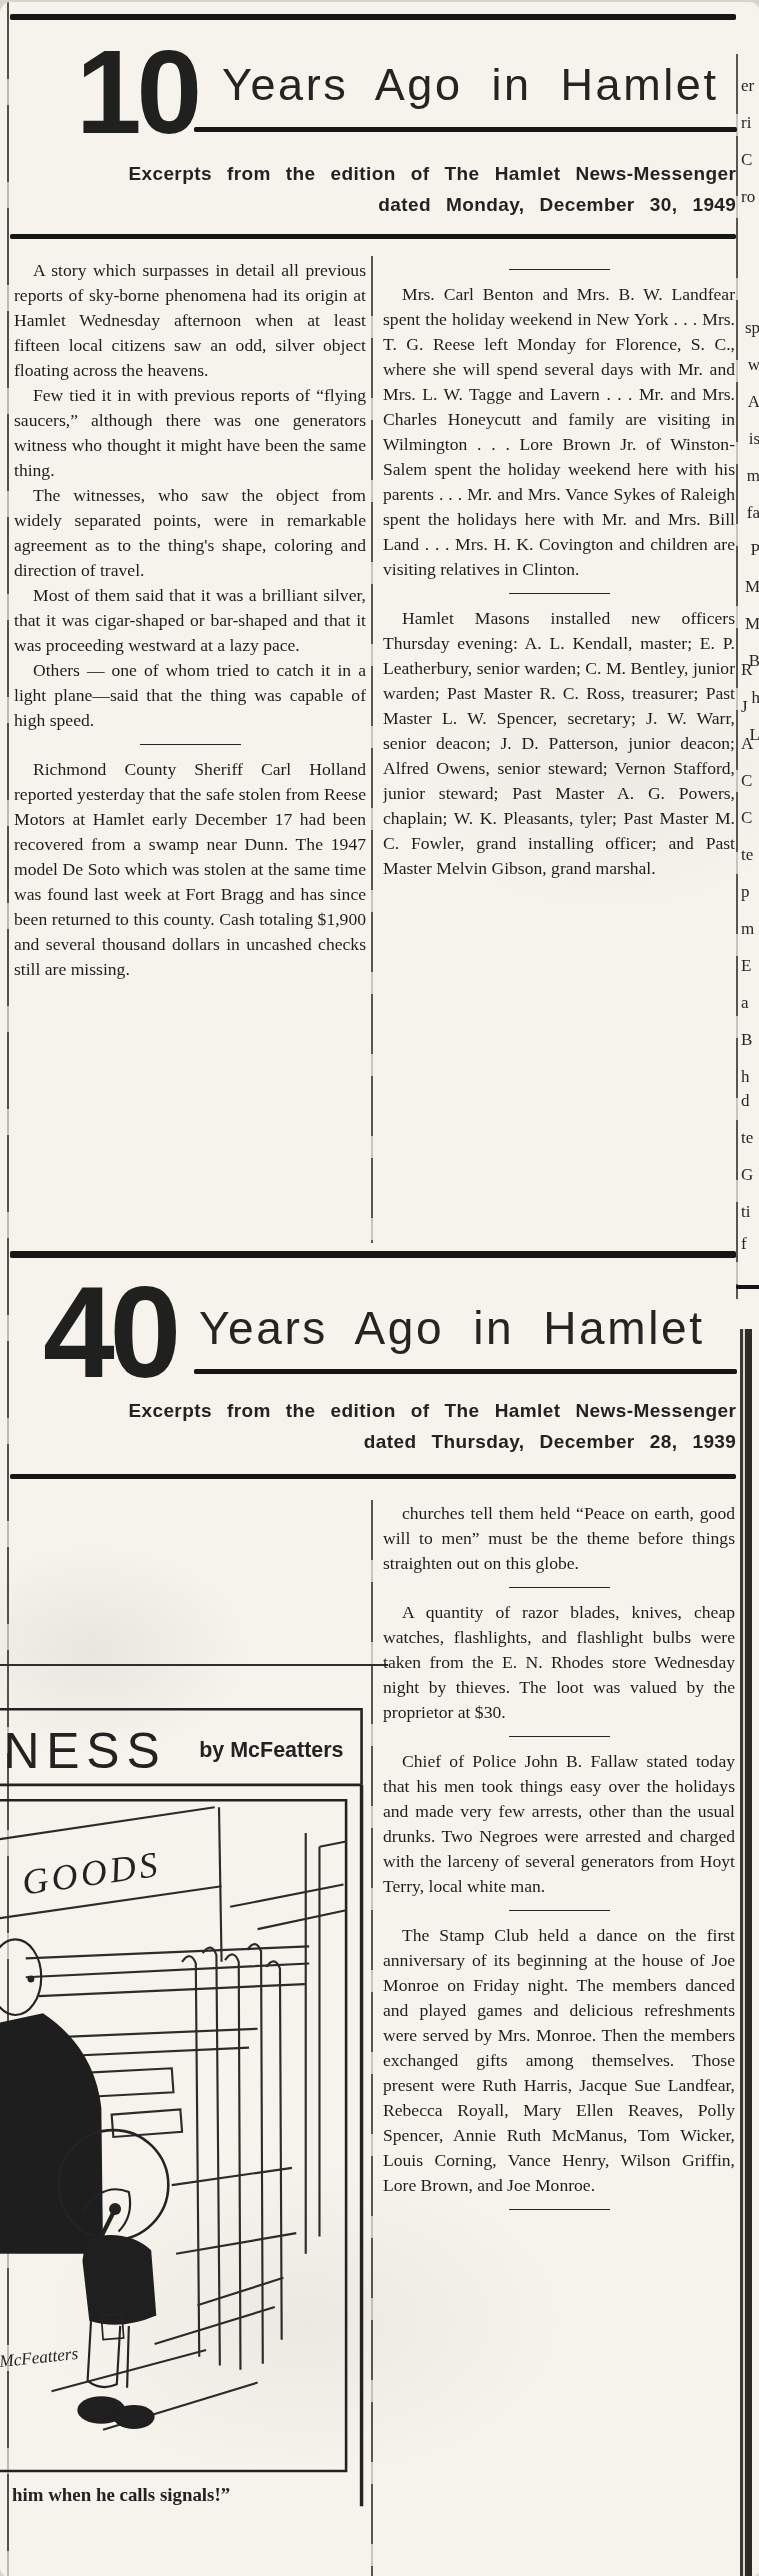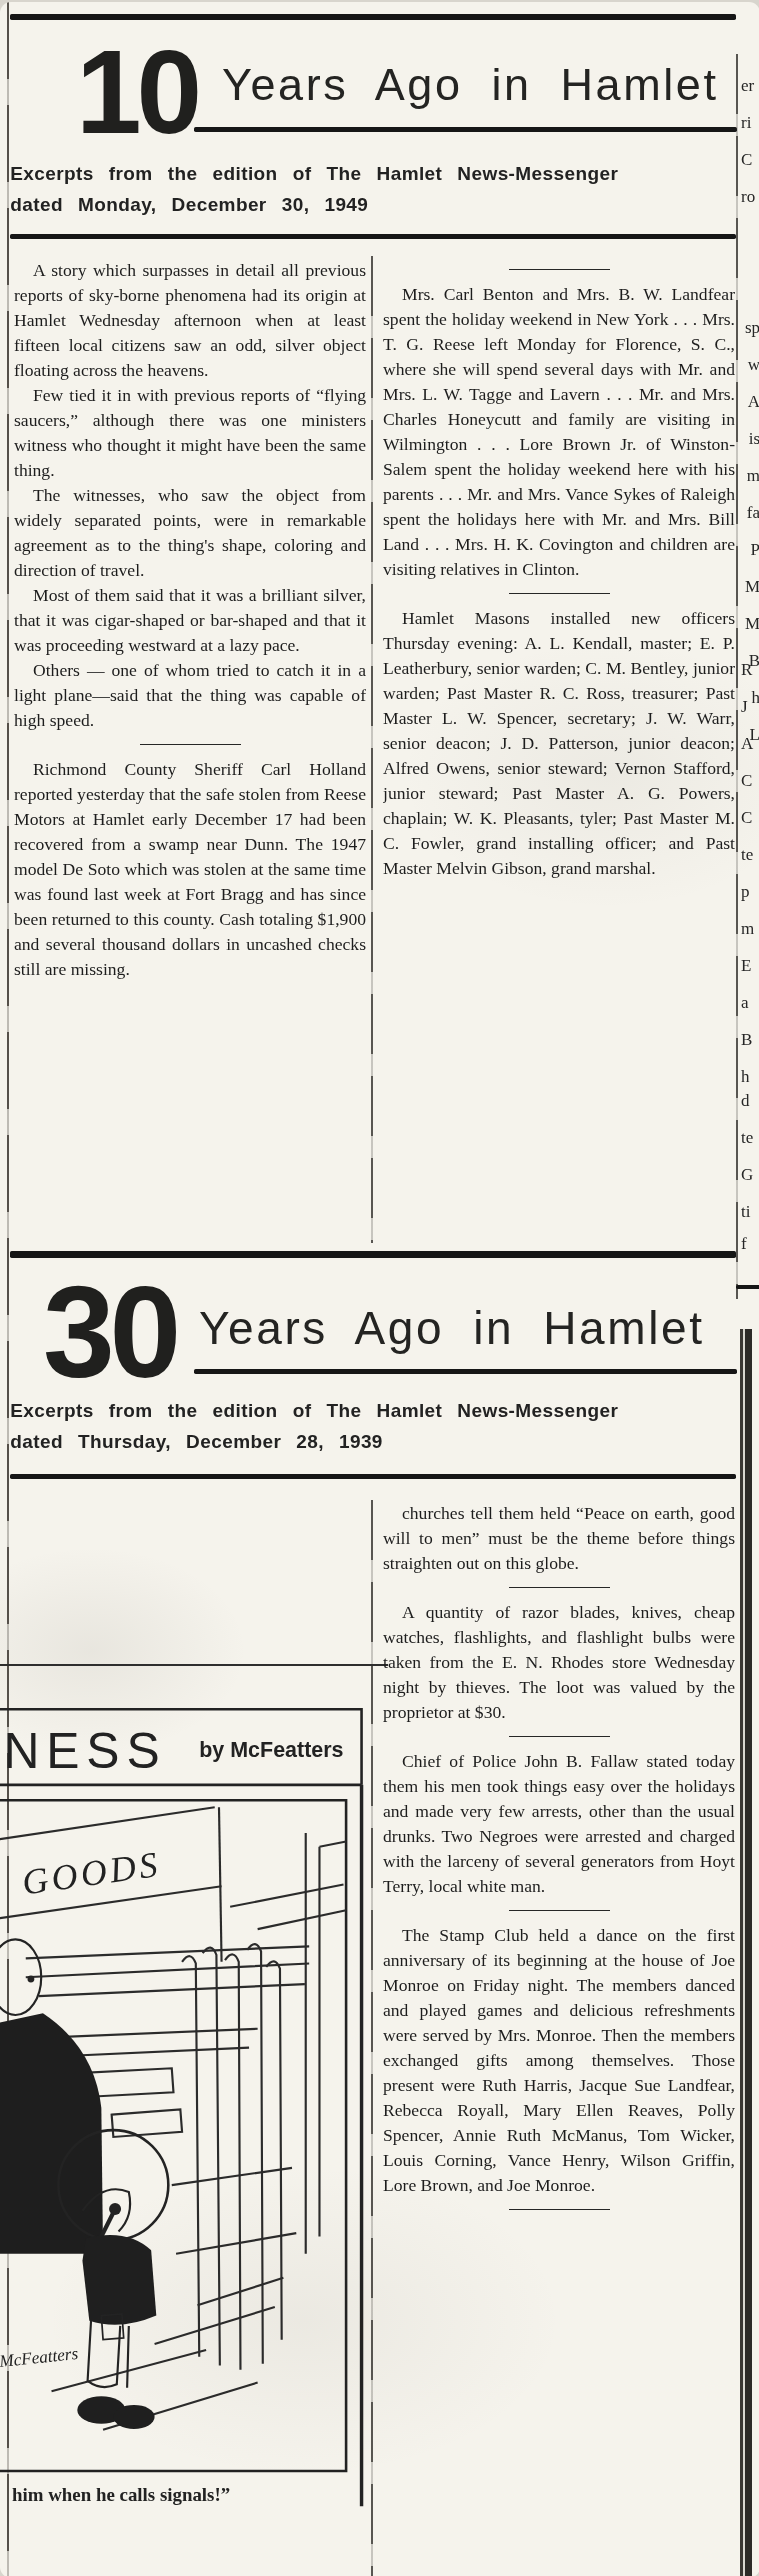--- a/index.html
+++ b/index.html
@@ -27,21 +27,21 @@
     line-height:1;letter-spacing:-5.2px;color:#20201e;
   }
   .masthead-title{
     font-family:"Liberation Sans", sans-serif;font-weight:400;
     line-height:1;letter-spacing:2.6px;word-spacing:13.7px;color:#242422;
     white-space:nowrap;
   }
   .subtitle{
     font-family:"Liberation Sans", sans-serif;font-weight:700;
     font-size:19px;letter-spacing:0.4px;word-spacing:9.4px;
-    text-align:left;color:#222;white-space:nowrap;
+    text-align:right;color:#222;white-space:nowrap;
   }
   .col{
     font-size:17.6px;line-height:25px;text-align:justify;
     overflow:hidden;
   }
   .col p{margin:0;text-indent:19px;}
   .pdiv{
     width:101px;height:0;border-top:1.7px solid #262626;
     margin:11px auto 12px auto;
   }
@@ -74,38 +74,38 @@
 
   <div class="abs subtitle" style="left:10.3px;top:161px;width:726px;">Excerpts from the edition of The Hamlet News-Messenger</div>
   <div class="abs subtitle" style="left:10.3px;top:192px;width:726px;">dated Monday, December 30, 1949</div>
 
   <div class="abs rule-thick" style="left:10.3px;top:232px;width:726px;height:5.2px;"></div>
 
   <div class="abs vrule" style="left:371px;top:254px;height:987px;"></div>
 
   <div class="abs col" style="left:14px;top:256px;width:352px;height:987px;">
     <p>A story which surpasses in detail all previous reports of sky-borne phenomena had its origin at Hamlet Wednesday afternoon when at least fifteen local citizens saw an odd, silver object floating across the heavens.</p>
-    <p>Few tied it in with previous reports of “flying saucers,” although there was one ministers witness who thought it might have been the same thing.</p>
+    <p>Few tied it in with previous reports of “flying saucers,” although there was one generators witness who thought it might have been the same thing.</p>
     <p>The witnesses, who saw the object from widely separated points, were in remarkable agreement as to the thing's shape, coloring and direction of travel.</p>
     <p>Most of them said that it was a brilliant silver, that it was cigar-shaped or bar-shaped and that it was proceeding westward at a lazy pace.</p>
     <p>Others — one of whom tried to catch it in a light plane—said that the thing was capable of high speed.</p>
     <div class="pdiv"></div>
     <p>Richmond County Sheriff Carl Holland reported yesterday that the safe stolen from Reese Motors at Hamlet early December 17 had been recovered from a swamp near Dunn. The 1947 model De Soto which was stolen at the same time was found last week at Fort Bragg and has since been returned to this county. Cash totaling $1,900 and several thousand dollars in uncashed checks still are missing.</p>
   </div>
 
   <div class="abs col" style="left:383px;top:256px;width:352px;height:987px;">
     <div class="pdiv"></div>
     <p>Mrs. Carl Benton and Mrs. B. W. Landfear spent the holiday weekend in New York . . . Mrs. T. G. Reese left Monday for Florence, S. C., where she will spend several days with Mr. and Mrs. L. W. Tagge and Lavern . . . Mr. and Mrs. Charles Honeycutt and family are visiting in Wilmington . . . Lore Brown Jr. of Winston-Salem spent the holiday weekend here with his parents . . . Mr. and Mrs. Vance Sykes of Raleigh spent the holidays here with Mr. and Mrs. Bill Land . . . Mrs. H. K. Covington and children are visiting relatives in Clinton.</p>
     <div class="pdiv"></div>
     <p>Hamlet Masons installed new officers Thursday evening: A. L. Kendall, master; E. P. Leatherbury, senior warden; C. M. Bentley, junior warden; Past Master R. C. Ross, treasurer; Past Master L. W. Spencer, secretary; J. W. Warr, senior deacon; J. D. Patterson, junior deacon; Alfred Owens, senior steward; Vernon Stafford, junior steward; Past Master A. G. Powers, chaplain; W. K. Pleasants, tyler; Past Master M. C. Fowler, grand installing officer; and Past Master Melvin Gibson, grand marshal.</p>
   </div>
 
   <div class="abs rule-thick" style="left:10.3px;top:1249px;width:726px;height:6.9px;"></div>
 
-  <div class="abs big-num" style="left:43px;top:1266px;font-size:129px;">30</div>
+  <div class="abs big-num" style="left:43px;top:1266px;font-size:129px;">40</div>
   <div class="abs masthead-title" style="left:199px;top:1303px;font-size:46px;">Years Ago in Hamlet</div>
   <div class="abs rule-thick" style="left:194px;top:1367px;width:543px;height:5.2px;"></div>
 
   <div class="abs subtitle" style="left:10.3px;top:1398px;width:726px;">Excerpts from the edition of The Hamlet News-Messenger</div>
   <div class="abs subtitle" style="left:10.3px;top:1429px;width:726px;">dated Thursday, December 28, 1939</div>
 
   <div class="abs rule-thick" style="left:10.3px;top:1472px;width:726px;height:5.2px;"></div>
 
   <div class="abs vrule" style="left:371px;top:1498px;height:1078px;"></div>
 
@@ -165,21 +165,21 @@
     <text x="0" y="772" transform="rotate(-6 0 772)" font-family="Liberation Serif, serif" font-style="italic" font-size="20" fill="#2c2c2c">McFeatters</text>
 
     <text x="14" y="928" font-family="Liberation Serif, serif" font-weight="700" font-size="22" fill="#1c1c1c">him when he calls signals!”</text>
   </svg>
 
   <div class="abs col" style="left:383px;top:1499px;width:352px;height:1077px;">
     <p>churches tell them held “Peace on earth, good will to men” must be the theme before things straighten out on this globe.</p>
     <div class="pdiv"></div>
     <p>A quantity of razor blades, knives, cheap watches, flashlights, and flashlight bulbs were taken from the E. N. Rhodes store Wednesday night by thieves. The loot was valued by the proprietor at $30.</p>
     <div class="pdiv"></div>
-    <p>Chief of Police John B. Fallaw stated today them his men took things easy over the holidays and made very few arrests, other than the usual drunks. Two Negroes were arrested and charged with the larceny of several generators from Hoyt Terry, local white man.</p>
+    <p>Chief of Police John B. Fallaw stated today that his men took things easy over the holidays and made very few arrests, other than the usual drunks. Two Negroes were arrested and charged with the larceny of several generators from Hoyt Terry, local white man.</p>
     <div class="pdiv"></div>
     <p>The Stamp Club held a dance on the first anniversary of its beginning at the house of Joe Monroe on Friday night. The members danced and played games and delicious refreshments were served by Mrs. Monroe. Then the members exchanged gifts among themselves. Those present were Ruth Harris, Jacque Sue Landfear, Rebecca Royall, Mary Ellen Reaves, Polly Spencer, Annie Ruth McManus, Tom Wicker, Louis Corning, Vance Henry, Wilson Griffin, Lore Brown, and Joe Monroe.</p>
     <div class="pdiv"></div>
   </div>
 
   <div class="abs vrule" style="left:736px;top:52px;height:1245px;"></div>
 
   <div class="abs frag" style="top:65px;height:163px;">er
 ri
 C

